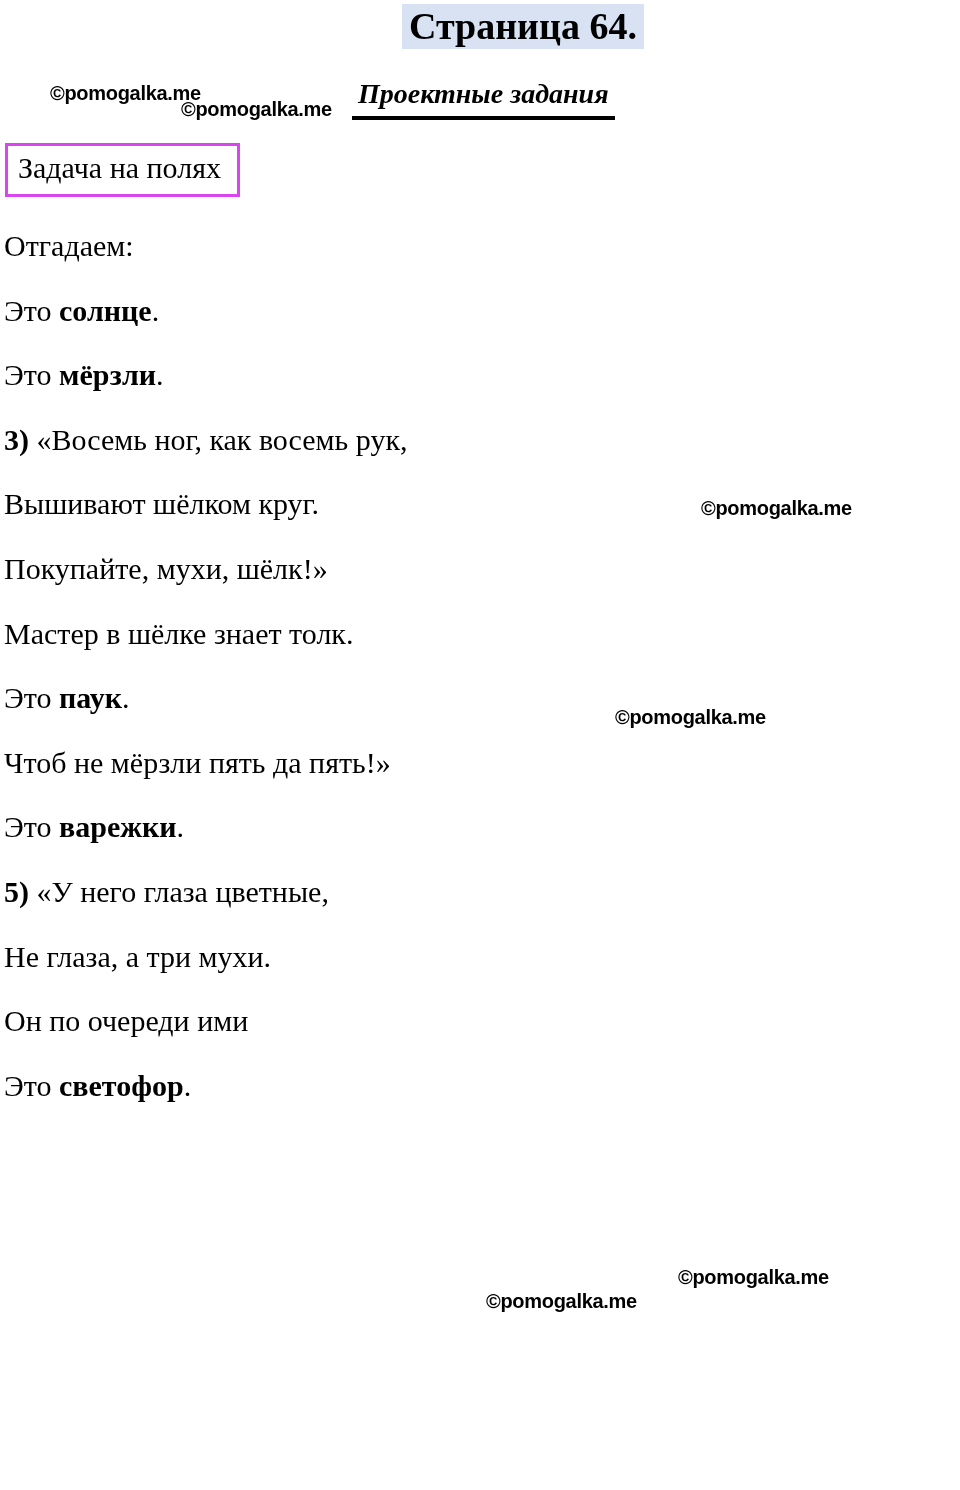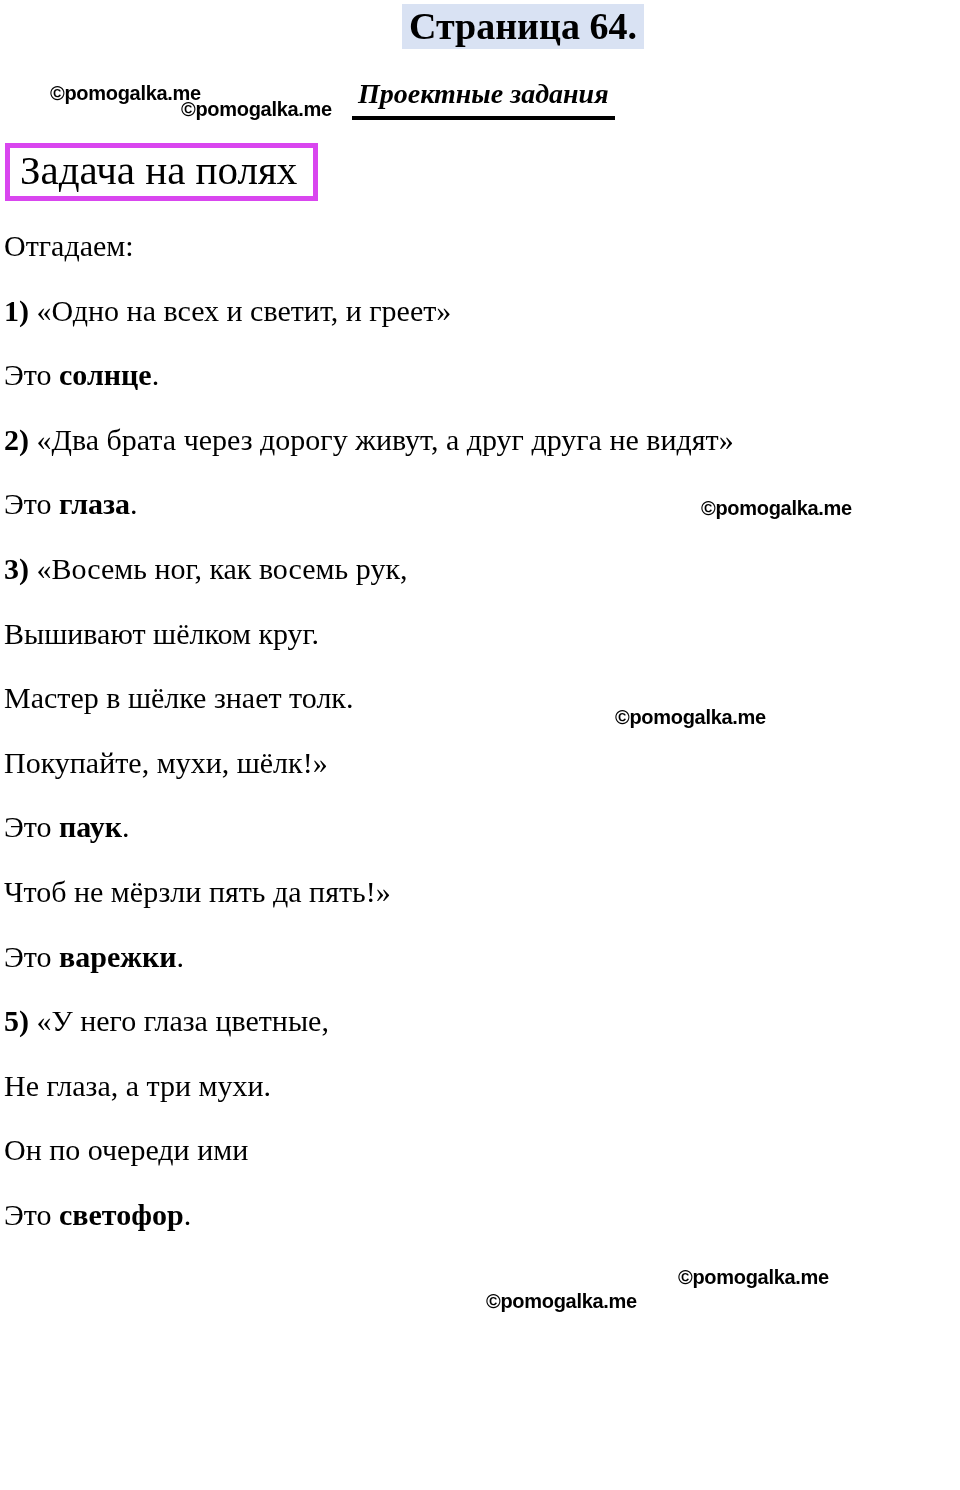--- a/index.html
+++ b/index.html
@@ -31,23 +31,23 @@
     font-style: italic;
     line-height: 36px;
     padding: 0 6px 4px 6px;
     border-bottom: 4px solid #000000;
     white-space: nowrap;
   }
   .task-box {
     position: absolute;
     left: 5px;
     top: 143px;
-    border: 5px solid #d946ef;
+    border: 3px solid #d946ef;
     padding: 2px 16px 6px 10px;
-    font-size: 41px;
+    font-size: 30px;
     line-height: 40px;
     white-space: nowrap;
   }
   .content {
     position: absolute;
     left: 4px;
     top: 223px;
     width: 954px;
   }
   .line {
@@ -74,28 +74,26 @@
   <span class="title" style="background-color: rgb(217, 226, 243);">Страница 64.</span>
 
   <span class="subtitle">Проектные задания</span>
 
   <div class="task-box">
     <span>Задача на полях</span>
   </div>
 
   <div class="content">
       <div class="line"><span>Отгадаем:</span></div>
-      <div class="line"><span class="b">1) </span><span>«Одно на всех и светит, и греет»</span></div>
       <div class="line"><span>Это </span><span class="b">солнце</span><span>.</span></div>
-      <div class="line"><span class="b">2) </span><span>«Два брата через дорогу живут, а друг друга не видят»</span></div>
-      <div class="line"><span>Это </span><span class="b">глаза</span><span>.</span></div>
+      <div class="line"><span>Это </span><span class="b">мёрзли</span><span>.</span></div>
       <div class="line"><span class="b">3) </span><span>«Восемь ног, как восемь рук,</span></div>
       <div class="line"><span>Вышивают шёлком круг.</span></div>
+      <div class="line"><span>Покупайте, мухи, шёлк!»</span></div>
       <div class="line"><span>Мастер в шёлке знает толк.</span></div>
-      <div class="line"><span>Покупайте, мухи, шёлк!»</span></div>
       <div class="line"><span>Это </span><span class="b">паук</span><span>.</span></div>
       <div class="line"><span>Чтоб не мёрзли пять да пять!»</span></div>
       <div class="line"><span>Это </span><span class="b">варежки</span><span>.</span></div>
       <div class="line"><span class="b">5) </span><span>«У него глаза цветные,</span></div>
       <div class="line"><span>Не глаза, а три мухи.</span></div>
       <div class="line"><span>Он по очереди ими</span></div>
       <div class="line"><span>Это </span><span class="b">светофор</span><span>.</span></div>
     </div>
 <span class="wm" style="left: 50px; top: 82px;">©pomogalka.me</span>
     <span class="wm" style="left: 181px; top: 98px;">©pomogalka.me</span>

